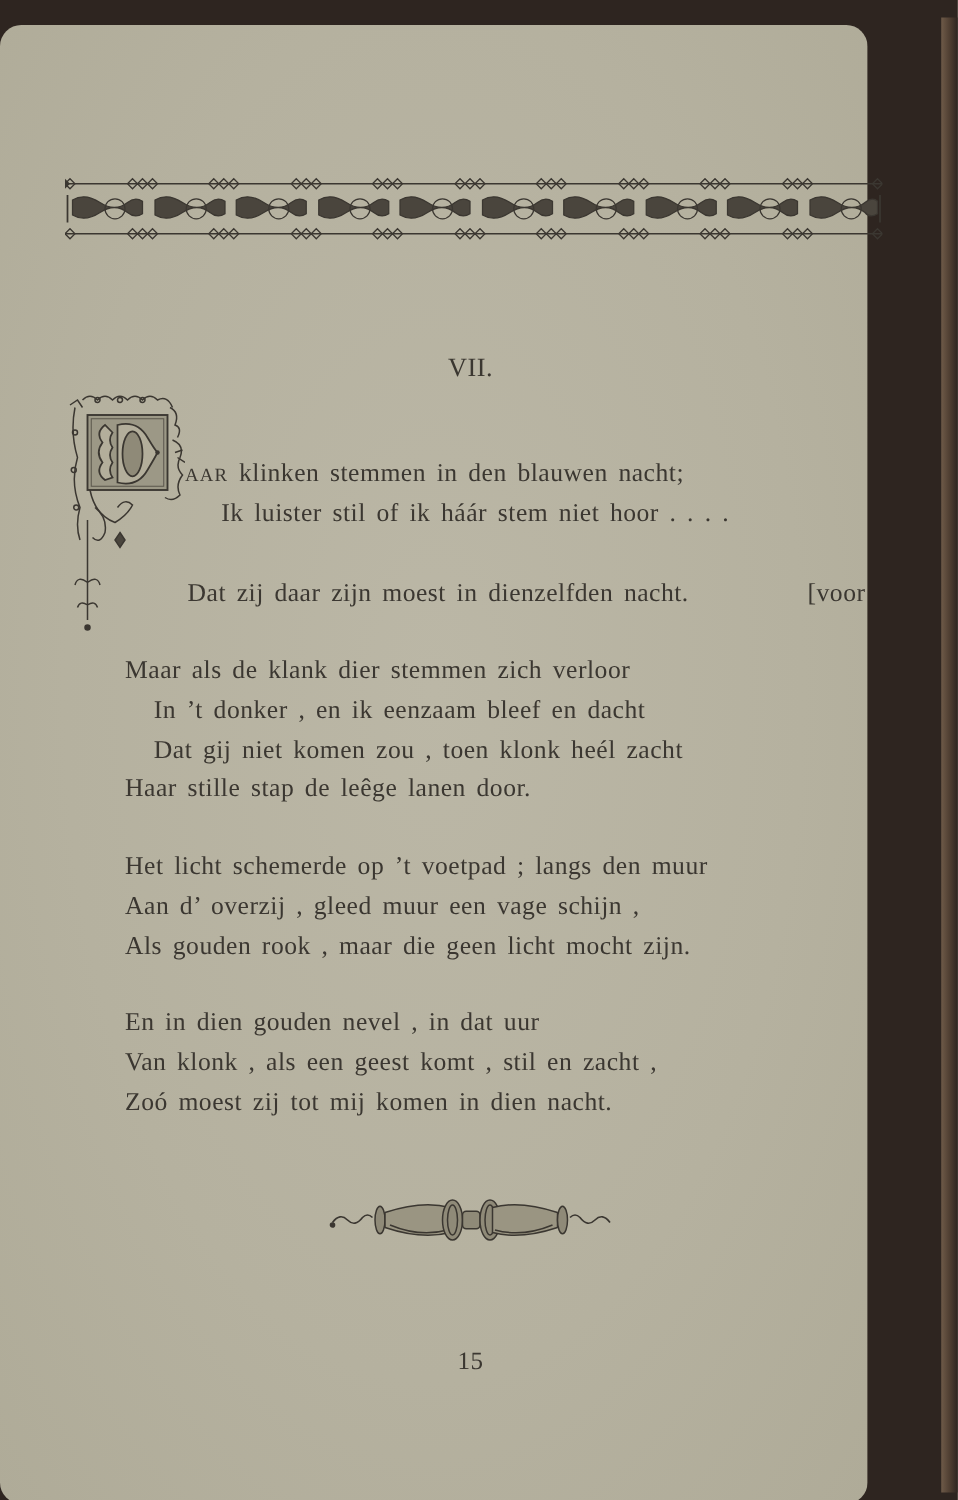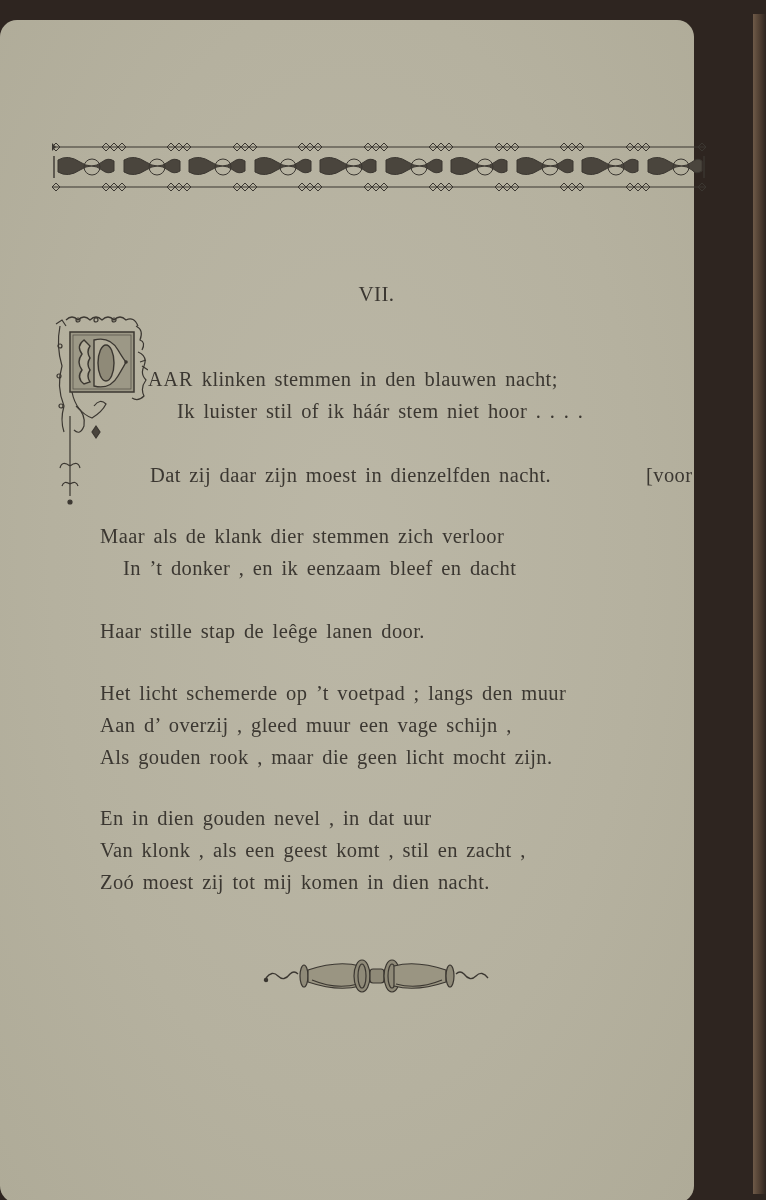--- a/index.html
+++ b/index.html
@@ -39,21 +39,21 @@
   .chapter {
     left: 0; width: 753px; top: 262px;
     text-align: center;
     font-size: 21px;
   }
   .dropcap {
     position: absolute;
     left: 52px; top: 296px;
     width: 96px; height: 196px;
   }
-  .smallcaps { font-size: 20px; letter-spacing: 1px; }
+  .smallcaps { font-size: 15px; letter-spacing: 1px; }
   .tail-ornament {
     position: absolute;
     left: 262px; top: 932px;
     width: 230px; height: 46px;
   }
   .page-number {
     left: 0; width: 753px; top: 1058px;
     text-align: center;
     font-size: 20px;
   }
@@ -167,20 +167,21 @@
     <circle cx="74" cy="46" r="1.8" fill="#3b3731"></circle>
   </svg>
 
   <div class="text" style="left:148px; top:348px;"><span class="smallcaps">AAR</span><span> klinken stemmen in den blauwen nacht;</span></div>
   <div class="text" style="left:177px; top:380px;">Ik luister stil of ik háár stem niet hoor . . . .</div>
   <div class="text" style="left:150px; top:444px;">Dat zij daar zijn moest in dienzelfden nacht.</div>
   <div class="text" style="left:646px; top:444px;">[voor</div>
 
   <div class="text" style="left:100px; top:505px;">Maar als de klank dier stemmen zich verloor</div>
   <div class="text" style="left:123px; top:537px;">In ’t donker , en ik eenzaam bleef en dacht</div>
+  <div class="text" style="left:123px; top:569px;">Dat gij niet komen zou , toen klonk heél zacht</div>
   <div class="text" style="left:100px; top:600px;">Haar stille stap de leêge lanen door.</div>
 
   <div class="text" style="left:100px; top:662px;">Het licht schemerde op ’t voetpad ; langs den muur</div>
   <div class="text" style="left:100px; top:694px;">Aan d’ overzij , gleed muur een vage schijn ,</div>
   <div class="text" style="left:100px; top:726px;">Als gouden rook , maar die geen licht mocht zijn.</div>
 
   <div class="text" style="left:100px; top:787px;">En in dien gouden nevel , in dat uur</div>
   <div class="text" style="left:100px; top:819px;">Van klonk , als een geest komt , stil en zacht ,</div>
   <div class="text" style="left:100px; top:851px;">Zoó moest zij tot mij komen in dien nacht.</div>
 
@@ -198,15 +199,16 @@
       <ellipse cx="100" cy="24" rx="4" ry="12" fill="none"></ellipse>
       <rect x="108" y="17" width="14" height="14" rx="3"></rect>
       <ellipse cx="130" cy="24" rx="8" ry="16"></ellipse>
       <ellipse cx="130" cy="24" rx="4" ry="12" fill="none"></ellipse>
       <path d="M184 18 q-30 -10 -52 -4 l0 20 q22 6 52 -4 z" fill="#9a9582"></path>
       <path d="M180 28 q-24 10 -46 4" fill="none"></path>
       <ellipse cx="188" cy="24" rx="4" ry="11"></ellipse>
     </g>
   </svg>
 
+  <div class="text page-number">15</div>
 </div>
 
 <div class="page-edge-right"></div>
 
 </body></html>

